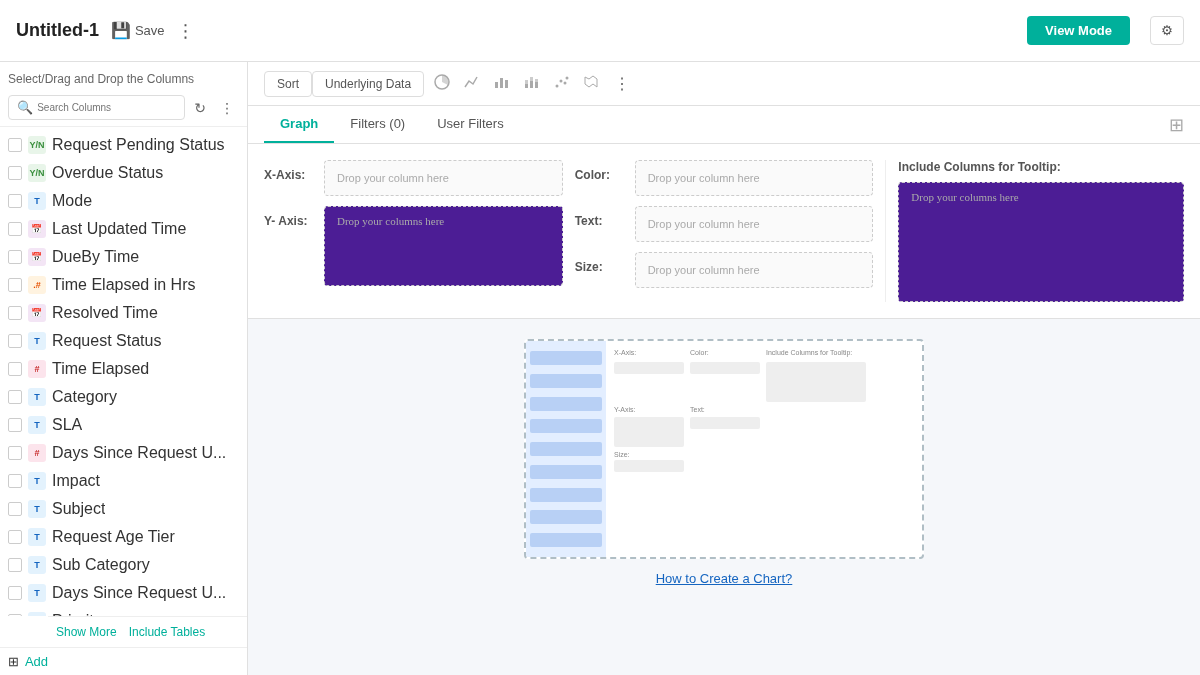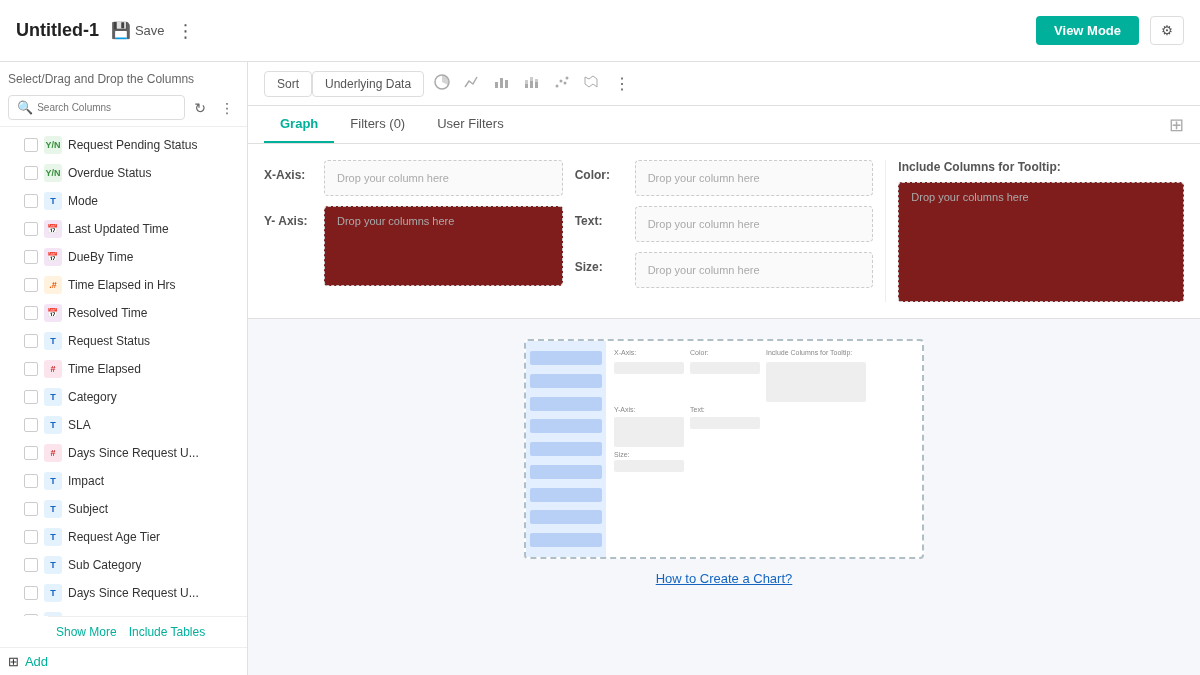--- a/index.html
+++ b/index.html
@@ -22,30 +22,30 @@
     .sidebar { width: 248px; background: #fff; border-right: 1px solid #e0e0e0; display: flex; flex-direction: column; }
     .sidebar-header { padding: 10px 8px 6px; border-bottom: 1px solid #eee; }
     .sidebar-title { font-size: 12px; color: #666; margin-bottom: 9px; }
     .search-row { display: flex; align-items: center; gap: 4px; }
     .search-input-wrap { flex: 1; display: flex; align-items: center; border: 1px solid #ddd; border-radius: 4px; padding: 4px 8px; background: #fff; }
     .search-input-wrap input { border: none; outline: none; font-size: 10px; width: 100%; }
     .search-icon { color: #aaa; margin-right: 4px; font-size: 13px; }
     .sidebar-actions { display: flex; gap: 4px; }
     .sidebar-action-btn { background: none; border: none; cursor: pointer; color: #666; font-size: 14px; padding: 3px 5px; }
 
-    .columns-list { flex: 1; overflow-y: auto; padding: 4px 16px; }
+    .columns-list { flex: 1; overflow-y: auto; padding: 4px 0; }
     .col-item { display: flex; align-items: center; gap: 6px; padding: 5px 8px; cursor: pointer; }
     .col-checkbox { width: 14px; height: 14px; border: 1px solid #ccc; border-radius: 2px; flex-shrink: 0; }
     .col-type-badge { width: 18px; height: 18px; border-radius: 3px; display: flex; align-items: center; justify-content: center; font-size: 9px; font-weight: 700; flex-shrink: 0; }
     .badge-yn { background: #e8f5e9; color: #388e3c; }
     .badge-t { background: #e3f2fd; color: #1565c0; }
     .badge-num { background: #fff3e0; color: #e65100; }
     .badge-date { background: #f3e5f5; color: #7b1fa2; }
     .badge-hash { background: #fce4ec; color: #c62828; }
-    .col-label { font-size: 12px; color: #333; white-space: nowrap; overflow: hidden; text-overflow: ellipsis; }
+    .col-label { font-size: 16px; color: #333; white-space: nowrap; overflow: hidden; text-overflow: ellipsis; }
 
     .sidebar-footer { padding: 8px; border-top: 1px solid #eee; display: flex; gap: 12px; margin-left: 48px; }
     .show-more-btn, .include-tables-btn { background: none; border: none; color: #00b09b; font-size: 12px; cursor: pointer; }
     .add-row { display: flex; align-items: center; gap: 6px; padding: 6px 8px; border-top: 1px solid #eee; cursor: pointer; }
     .add-label { color: #00b09b; font-size: 13px; }
 
     
     .main-content { flex: 1; overflow: hidden; display: flex; flex-direction: column; }
 
     
@@ -64,21 +64,21 @@
     .tab { padding: 10px 16px; font-size: 13px; cursor: pointer; color: #555; border-bottom: 2px solid transparent; }
     .tab.active { color: #00b09b; border-bottom: 2px solid #00b09b; font-weight: 600; }
     .tabs-spacer { flex: 1; }
     .grid-view-icon { color: #aaa; font-size: 18px; cursor: pointer; }
 
     
     .graph-config { background: #fff; padding: 16px; border-bottom: 1px solid #e0e0e0; display: grid; grid-template-columns: 1fr 1fr 1fr; gap: 12px; }
     .config-row { display: flex; align-items: flex-start; gap: 8px; margin-bottom: 10px; }
     .config-label { font-size: 12px; color: #555; font-weight: 600; min-width: 52px; padding-top: 8px; }
     .drop-zone { border: 1px dashed #ccc; border-radius: 4px; padding: 8px 12px; font-size: 11px; color: #aaa; background: #fafafa; min-height: 36px; display: flex; align-items: center; flex: 1; }
-    .drop-zone-tall { border: 1px dashed #ccc; border-radius: 4px; padding: 8px 12px; font-size: 11px; color: #aaa; background: #7f1d1d; min-height: 80px; display: flex; align-items: flex-start; flex: 1; }
+    .drop-zone-tall { border: 1px dashed #ccc; border-radius: 4px; padding: 8px 12px; font-size: 11px; color: #aaa; background: #4c1d95; min-height: 80px; display: flex; align-items: flex-start; flex: 1; font-family: Liberation Serif, serif; }
     .right-config { border-left: 1px solid #eee; padding-left: 12px; }
     .right-label { font-size: 12px; color: #555; font-weight: 600; margin-bottom: 8px; }
 
     
     .preview-area { padding: 20px; display: flex; flex-direction: column; align-items: center; }
     .preview-box { border: 2px dashed #b0bec5; border-radius: 4px; width: 400px; height: 220px; background: #fff; display: flex; overflow: hidden; position: relative; }
     .preview-left { width: 80px; background: #e3eeff; display: flex; flex-direction: column; justify-content: space-between; padding: 8px 4px; }
     .preview-left-row { height: 14px; background: #b8d0f5; border-radius: 2px; margin: 2px 0; }
     .preview-right { flex: 1; padding: 8px; }
     .how-to-link { color: #1565c0; font-size: 13px; cursor: pointer; margin-top: 12px; text-decoration: underline; }
@@ -94,21 +94,21 @@
 
 <div class="topbar">
   <div class="topbar-left">
     <span class="page-title">Untitled-1</span>
     <button class="save-btn">
       <span class="save-icon">💾</span>
       <span>Save</span>
     </button>
     <span class="more-icon">⋮</span>
   </div>
-  <div style="display:flex;gap:11px;align-items:center;padding-left:40px;">
+  <div style="display:flex;gap:20px;align-items:center;padding-left:40px;">
     <button class="view-mode-btn">View Mode</button>
     <button class="settings-icon-btn">
       <span>⚙</span>
     </button>
   </div>
 </div>
 
 <div class="main-layout">
 
   <div class="sidebar">

